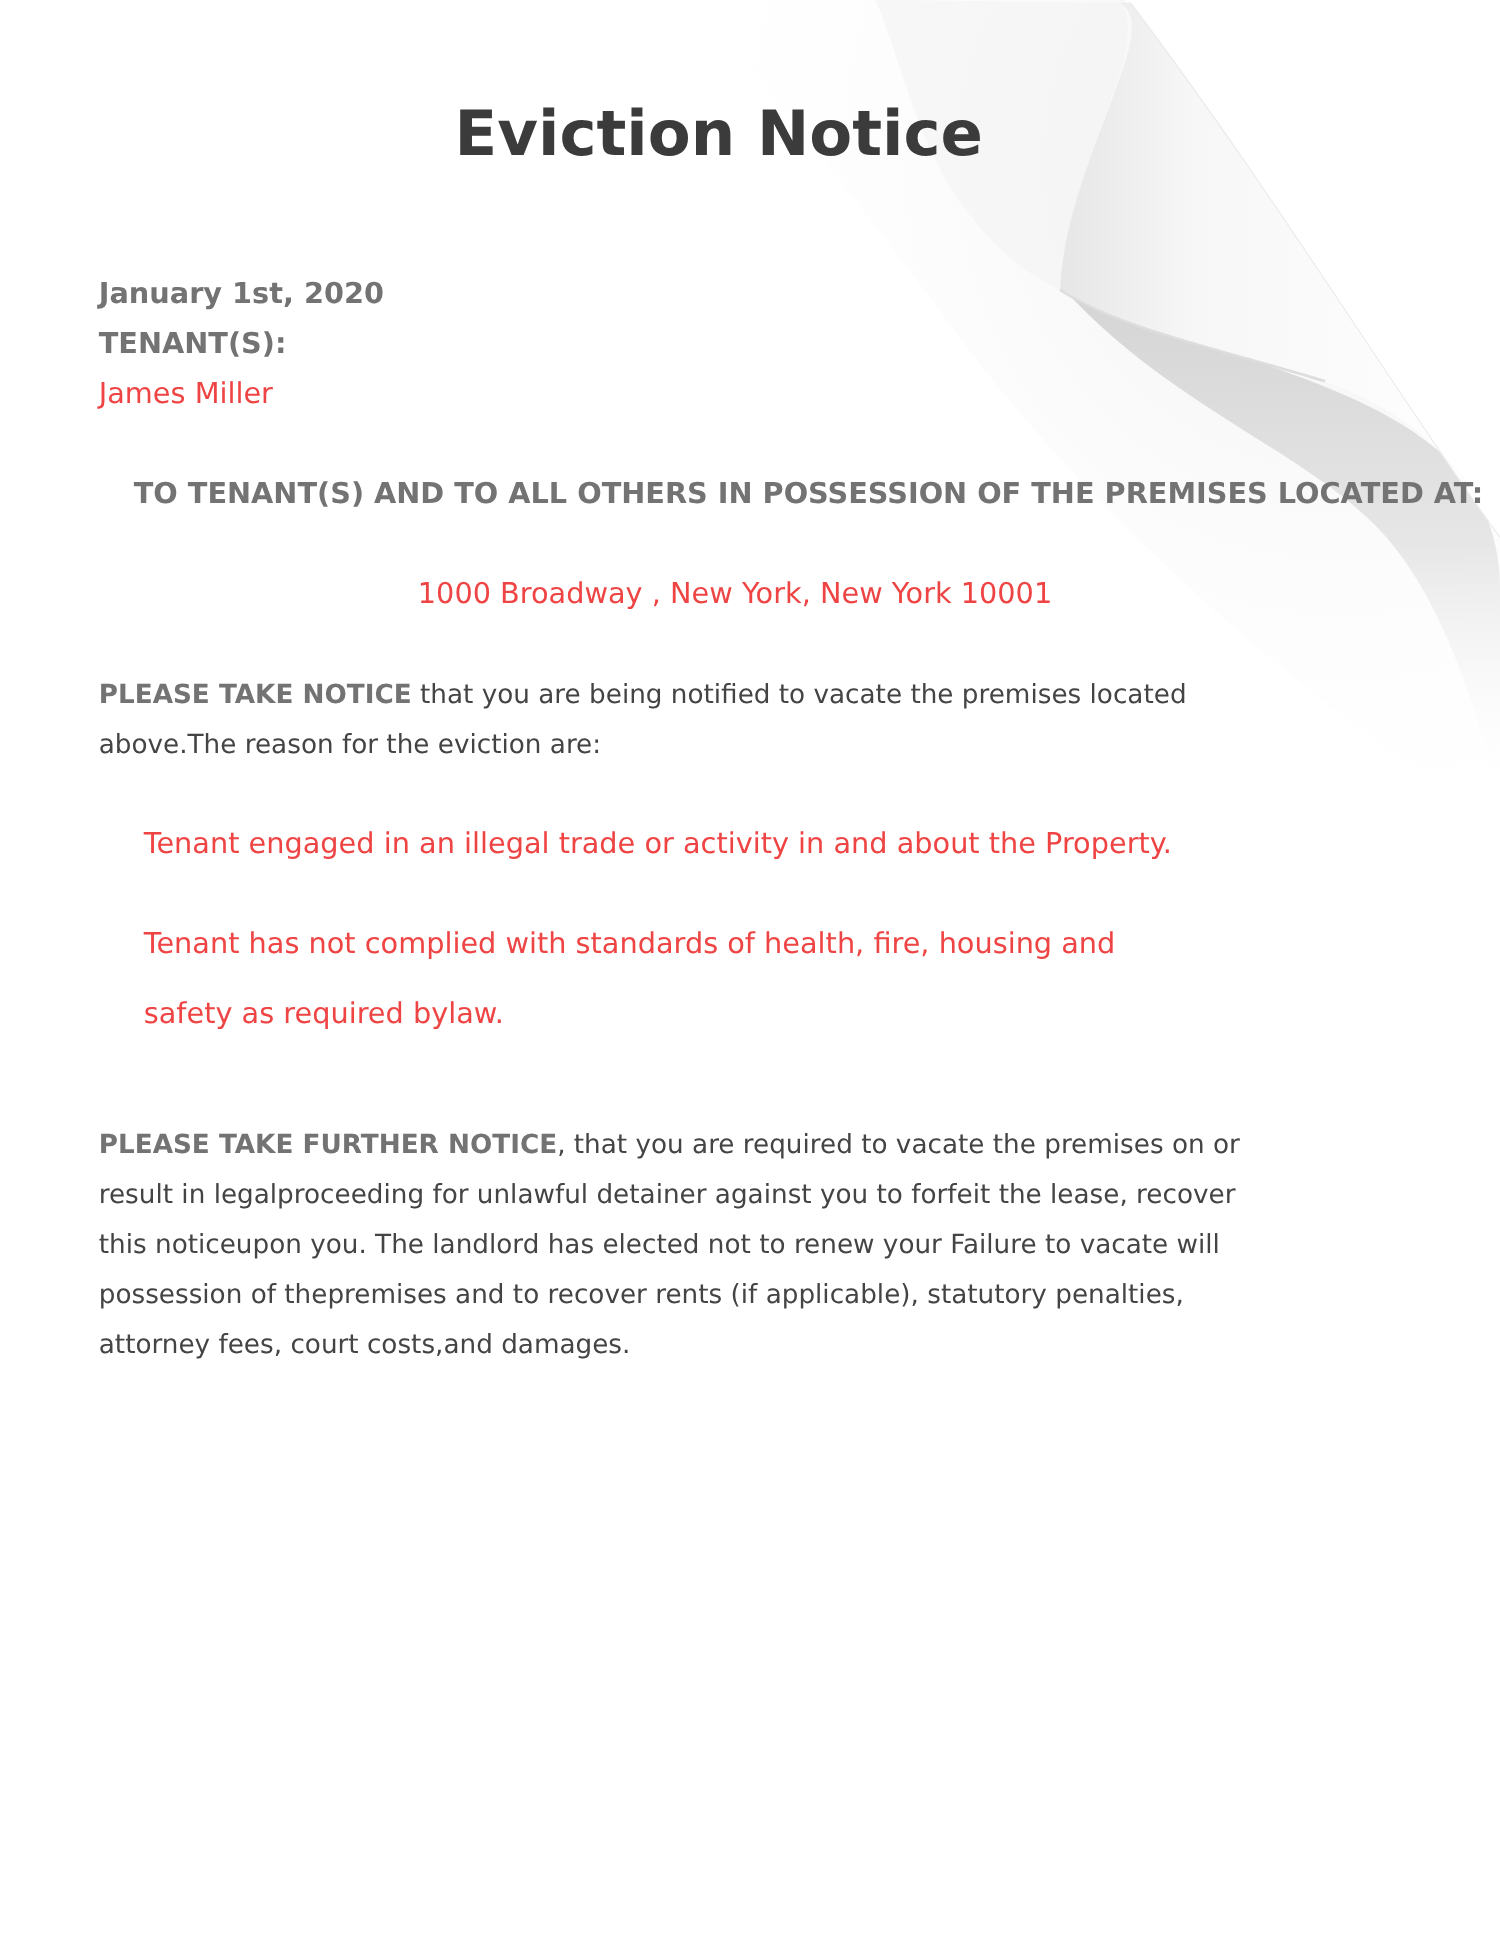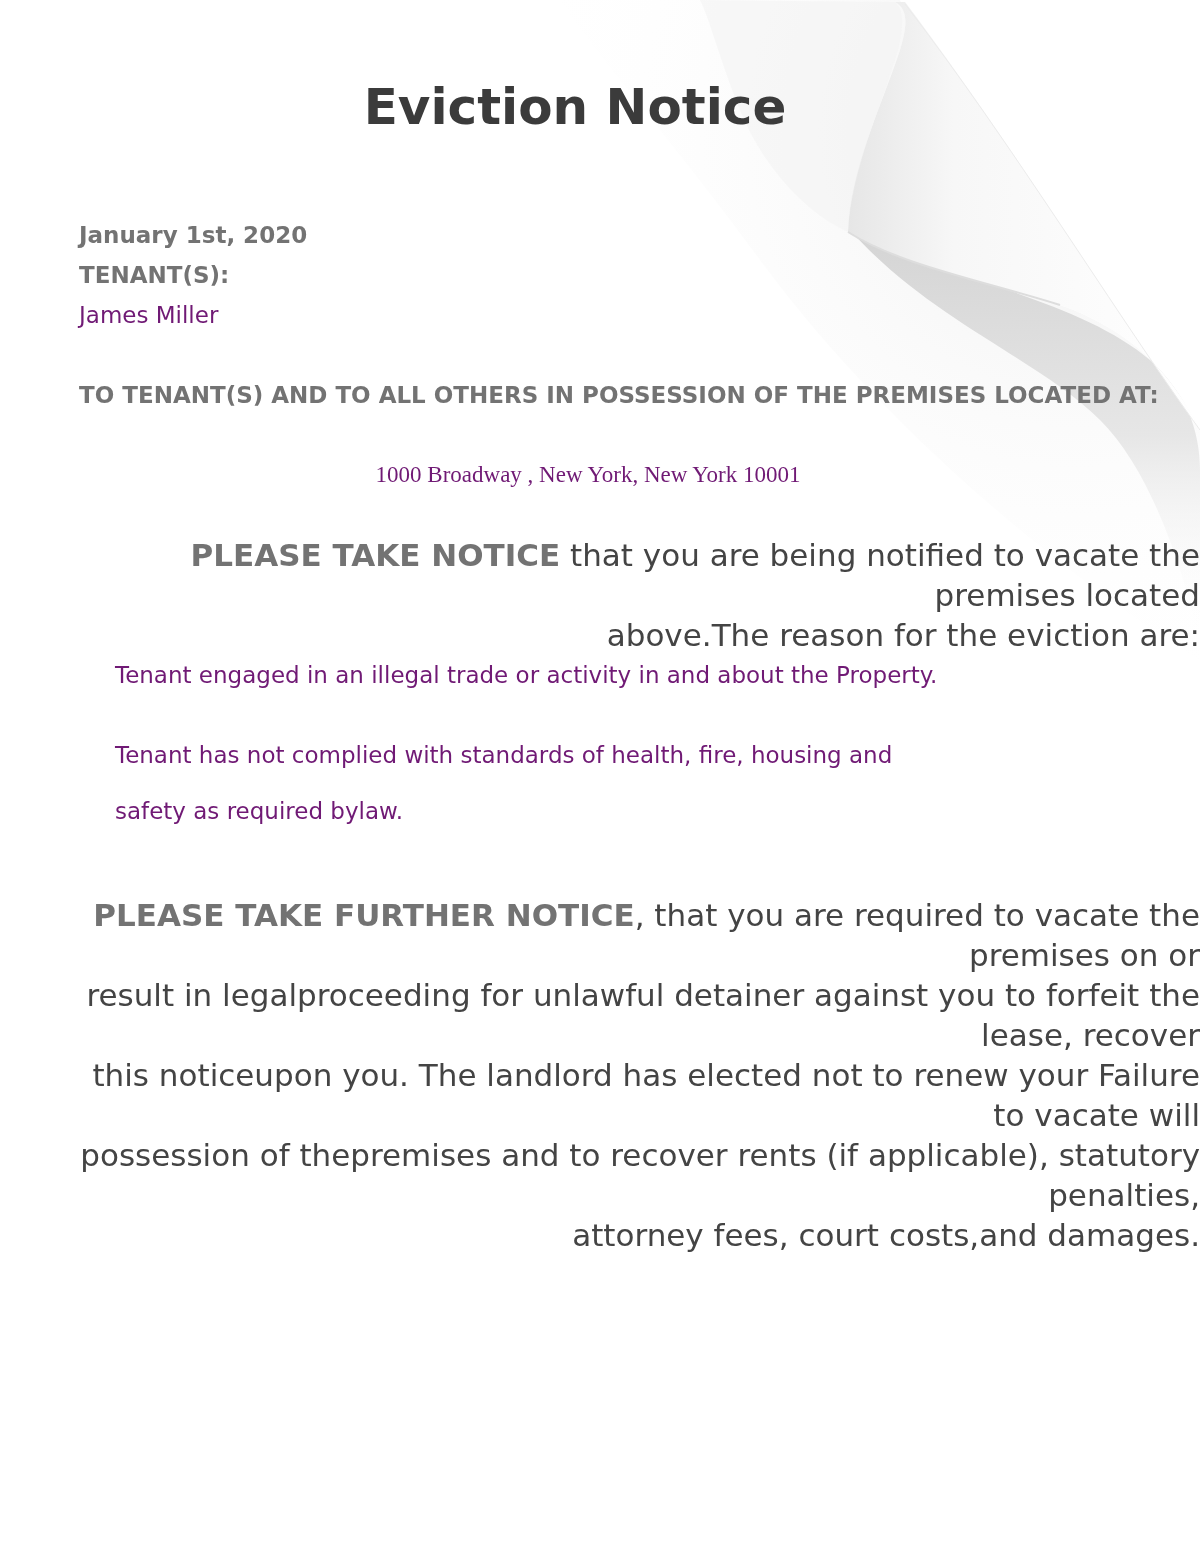--- a/index.html
+++ b/index.html
@@ -12,24 +12,24 @@
     .page { position: absolute; left: 0; top: 0; width: 1200px; height: 1332px; }
     .curl-layer { position: absolute; left: 0; top: 0; width: 1200px; height: 700px; pointer-events: none; }
     .content { position: absolute; left: 0; top: 0; width: 1200px; }
     .title {
       position: absolute; left: 0; width: 1150px; top: 78px;
       text-align: center; font-size: 50px; font-weight: bold; color: #3b3b3b;
       letter-spacing: 0px;
     }
     .line { position: absolute; left: 79px; font-size: 23px; line-height: 40px; white-space: nowrap; }
     .bold { font-weight: bold; color: #737373; }
-    .light { font-weight: normal; color: #701a75; }
-    .center { left: 0; width: 1176px; text-align: center; font-family: Liberation Serif, serif; }
+    .light { font-weight: normal; color: #ef4444; }
+    .center { left: 0; width: 1176px; text-align: center; }
     .indent { left: 115px; }
-    .para { position: absolute; left: 79px; font-size: 31px; line-height: 40px; color: #444; text-align: right; }
+    .para { position: absolute; left: 79px; font-size: 21px; line-height: 40px; color: #444; }
     .para .bold { font-weight: bold; }
   </style>
 </head>
 <body>
 
 <div class="page">
 
   <svg class="curl-layer" viewBox="0 0 1200 700" xmlns="http://www.w3.org/2000/svg">
     <defs>
       <linearGradient id="shadeBg" x1="0" y1="0" x2="1" y2="1">
@@ -67,21 +67,21 @@
     <path d="M 700 0 L 895 2 C 905 10 903 30 898 50 C 880 110 852 170 848 232 C 800 210 760 160 740 110 C 720 60 710 20 700 0 Z" fill="#f3f3f3" opacity="0.55"></path>
   </svg>
 
   <div class="content">
     <div class="title">Eviction Notice</div>
 
     <div class="line bold" style="top:215px;">January 1st, 2020</div>
     <div class="line bold" style="top:255px;">TENANT(S):</div>
     <div class="line light" style="top:295px;">James Miller</div>
 
-    <div class="line bold" style="top:375px;">TO TENANT(S) AND TO ALL OTHERS IN POSSESSION OF THE PREMISES LOCATED AT:</div>
+    <div class="line bold" style="top:375px;margin-left:28px;">TO TENANT(S) AND TO ALL OTHERS IN POSSESSION OF THE PREMISES LOCATED AT:</div>
 
     <div class="line light center" style="top:455px;">1000 Broadway , New York, New York 10001</div>
 
     <div class="para" style="top:535px;">
       <div><span class="bold">PLEASE TAKE NOTICE</span><span> that you are being notified to vacate the premises located</span></div>
       <div>above.The reason for the eviction are:</div>
     </div>
 
     <div class="line light indent" style="top:655px;">Tenant engaged in an illegal trade or activity in and about the Property.</div>
     <div class="line light indent" style="top:735px;">Tenant has not complied with standards of health, fire, housing and</div>

